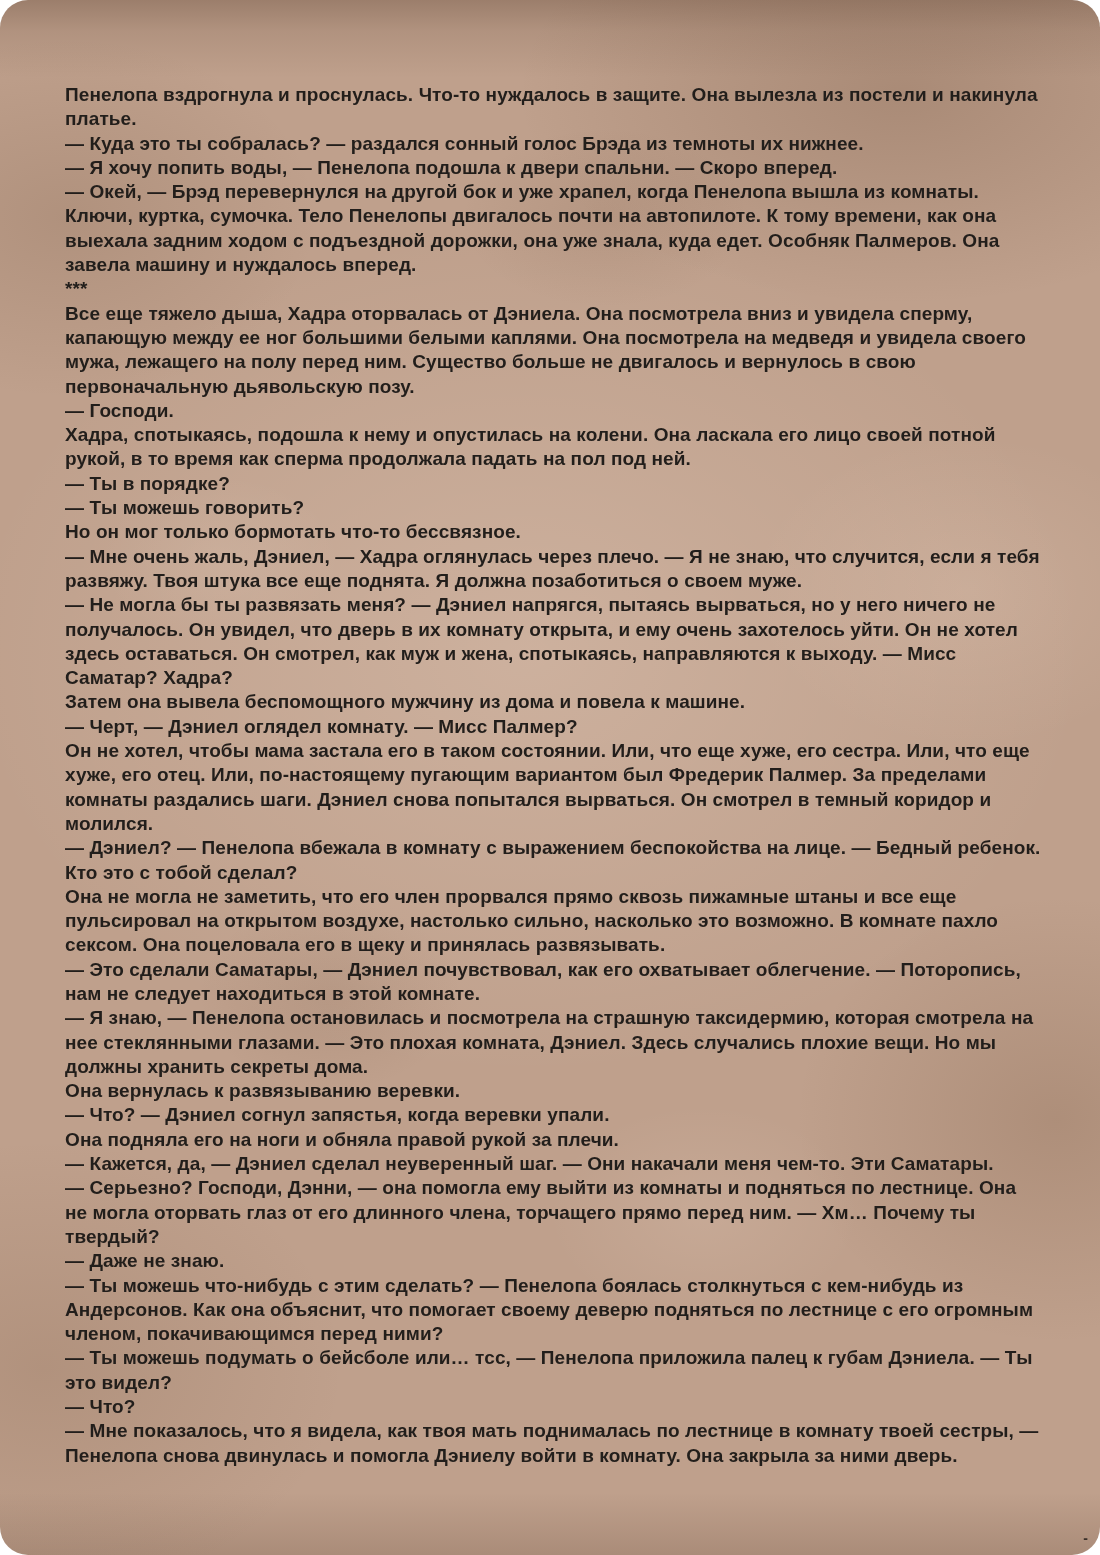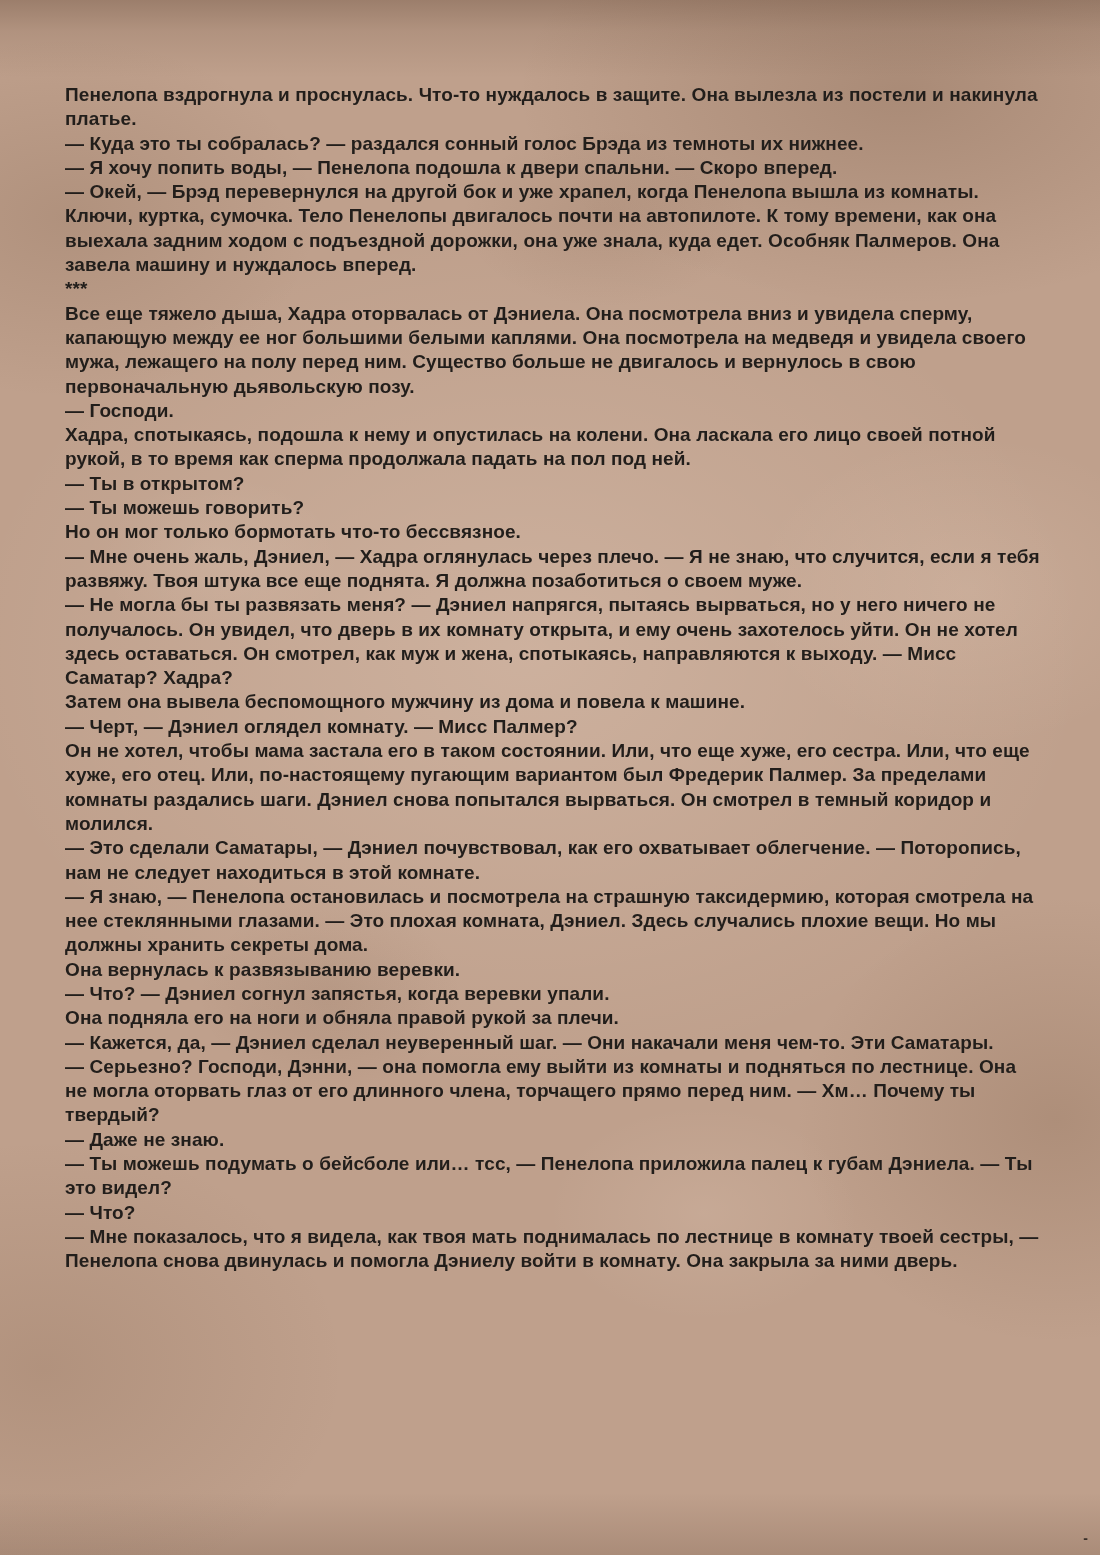--- a/index.html
+++ b/index.html
@@ -32,20 +32,21 @@
       radial-gradient(ellipse 360px 260px at 88% 38%, rgba(255,232,214,0.14), rgba(255,232,214,0.0) 60%),
       
       radial-gradient(ellipse 420px 360px at 96% 72%, rgba(104,72,48,0.20), rgba(104,72,48,0.0) 62%),
       
       radial-gradient(ellipse 500px 380px at 4% 88%, rgba(104,72,48,0.16), rgba(104,72,48,0.0) 60%),
       
       radial-gradient(ellipse 220px 160px at 30% 64%, rgba(90,60,40,0.10), rgba(90,60,40,0.0) 60%),
       radial-gradient(ellipse 260px 180px at 64% 78%, rgba(255,235,220,0.12), rgba(255,235,220,0.0) 60%),
       radial-gradient(ellipse 240px 150px at 55% 14%, rgba(92,62,42,0.10), rgba(92,62,42,0.0) 60%),
       radial-gradient(ellipse 200px 140px at 20% 36%, rgba(255,238,224,0.10), rgba(255,238,224,0.0) 60%);
+    border-radius: 28px;
   }
   .text-column {
     position: absolute;
     left: 65px;
     top: 83px;
     width: 978px;
     color: #221e1b;
     font-size: 19px;
     font-weight: 700;
     line-height: 24.3px;
@@ -74,34 +75,37 @@
 
   <p>Пенелопа вздрогнула и проснулась. Что-то нуждалось в защите. Она вылезла из постели и накинула платье.</p>
       <p>— Куда это ты собралась? — раздался сонный голос Брэда из темноты их нижнее.</p>
       <p>— Я хочу попить воды, — Пенелопа подошла к двери спальни. — Скоро вперед.</p>
       <p>— Окей, — Брэд перевернулся на другой бок и уже храпел, когда Пенелопа вышла из комнаты.</p>
       <p>Ключи, куртка, сумочка. Тело Пенелопы двигалось почти на автопилоте. К тому времени, как она выехала задним ходом с подъездной дорожки, она уже знала, куда едет. Особняк Палмеров. Она завела машину и нуждалось вперед.</p>
       <p>***</p>
       <p>Все еще тяжело дыша, Хадра оторвалась от Дэниела. Она посмотрела вниз и увидела сперму, капающую между ее ног большими белыми каплями. Она посмотрела на медведя и увидела своего мужа, лежащего на полу перед ним. Существо больше не двигалось и вернулось в свою первоначальную дьявольскую позу.</p>
       <p>— Господи.</p>
       <p>Хадра, спотыкаясь, подошла к нему и опустилась на колени. Она ласкала его лицо своей потной рукой, в то время как сперма продолжала падать на пол под ней.</p>
-      <p>— Ты в открытом?</p>
+      <p>— Ты в порядке?</p>
       <p>— Ты можешь говорить?</p>
       <p>Но он мог только бормотать что-то бессвязное.</p>
       <p>— Мне очень жаль, Дэниел, — Хадра оглянулась через плечо. — Я не знаю, что случится, если я тебя развяжу. Твоя штука все еще поднята. Я должна позаботиться о своем муже.</p>
       <p>— Не могла бы ты развязать меня? — Дэниел напрягся, пытаясь вырваться, но у него ничего не получалось. Он увидел, что дверь в их комнату открыта, и ему очень захотелось уйти. Он не хотел здесь оставаться. Он смотрел, как муж и жена, спотыкаясь, направляются к выходу. — Мисс Саматар? Хадра?</p>
       <p>Затем она вывела беспомощного мужчину из дома и повела к машине.</p>
       <p>— Черт, — Дэниел оглядел комнату. — Мисс Палмер?</p>
       <p>Он не хотел, чтобы мама застала его в таком состоянии. Или, что еще хуже, его сестра. Или, что еще хуже, его отец. Или, по-настоящему пугающим вариантом был Фредерик Палмер. За пределами комнаты раздались шаги. Дэниел снова попытался вырваться. Он смотрел в темный коридор и молился.</p>
+      <p>— Дэниел? — Пенелопа вбежала в комнату с выражением беспокойства на лице. — Бедный ребенок. Кто это с тобой сделал?</p>
+      <p>Она не могла не заметить, что его член прорвался прямо сквозь пижамные штаны и все еще пульсировал на открытом воздухе, настолько сильно, насколько это возможно. В комнате пахло сексом. Она поцеловала его в щеку и принялась развязывать.</p>
       <p>— Это сделали Саматары, — Дэниел почувствовал, как его охватывает облегчение. — Поторопись, нам не следует находиться в этой комнате.</p>
       <p>— Я знаю, — Пенелопа остановилась и посмотрела на страшную таксидермию, которая смотрела на нее стеклянными глазами. — Это плохая комната, Дэниел. Здесь случались плохие вещи. Но мы должны хранить секреты дома.</p>
       <p>Она вернулась к развязыванию веревки.</p>
       <p>— Что? — Дэниел согнул запястья, когда веревки упали.</p>
       <p>Она подняла его на ноги и обняла правой рукой за плечи.</p>
       <p>— Кажется, да, — Дэниел сделал неуверенный шаг. — Они накачали меня чем-то. Эти Саматары.</p>
       <p>— Серьезно? Господи, Дэнни, — она помогла ему выйти из комнаты и подняться по лестнице. Она не могла оторвать глаз от его длинного члена, торчащего прямо перед ним. — Хм… Почему ты твердый?</p>
       <p>— Даже не знаю.</p>
+      <p>— Ты можешь что-нибудь с этим сделать? — Пенелопа боялась столкнуться с кем-нибудь из Андерсонов. Как она объяснит, что помогает своему деверю подняться по лестнице с его огромным членом, покачивающимся перед ними?</p>
       <p>— Ты можешь подумать о бейсболе или… тсс, — Пенелопа приложила палец к губам Дэниела. — Ты это видел?</p>
       <p>— Что?</p>
       <p>— Мне показалось, что я видела, как твоя мать поднималась по лестнице в комнату твоей сестры, — Пенелопа снова двинулась и помогла Дэниелу войти в комнату. Она закрыла за ними дверь.</p>
     </div>
   <div class="corner-mark">-</div>
 </div>
 
 </body></html>

